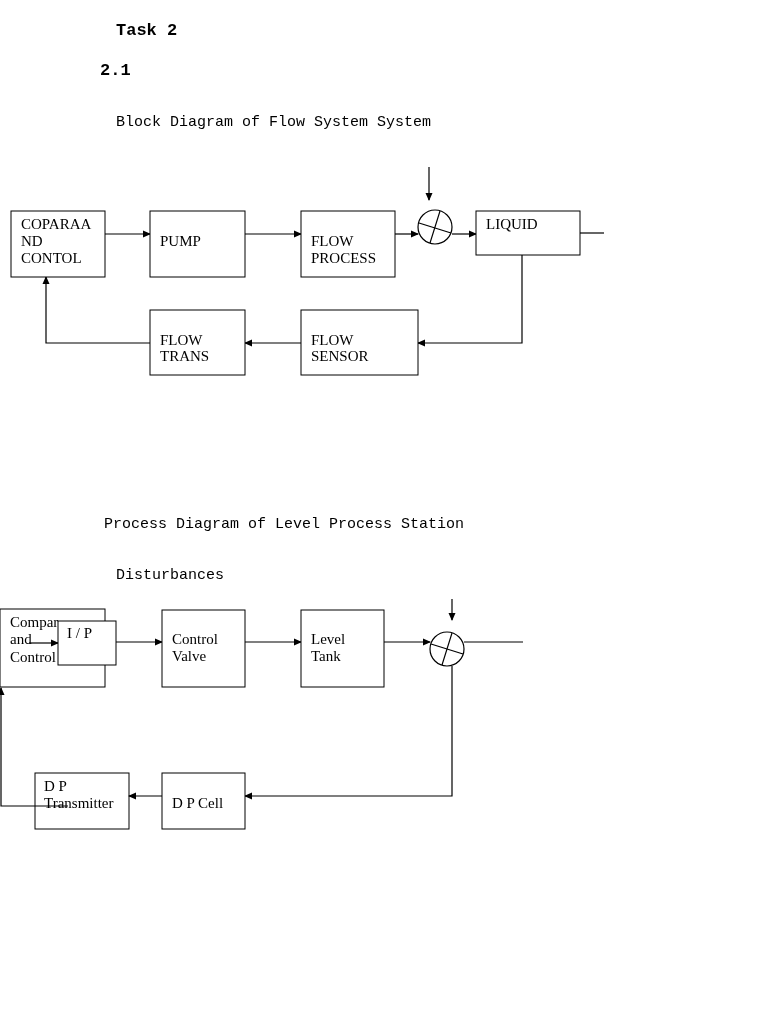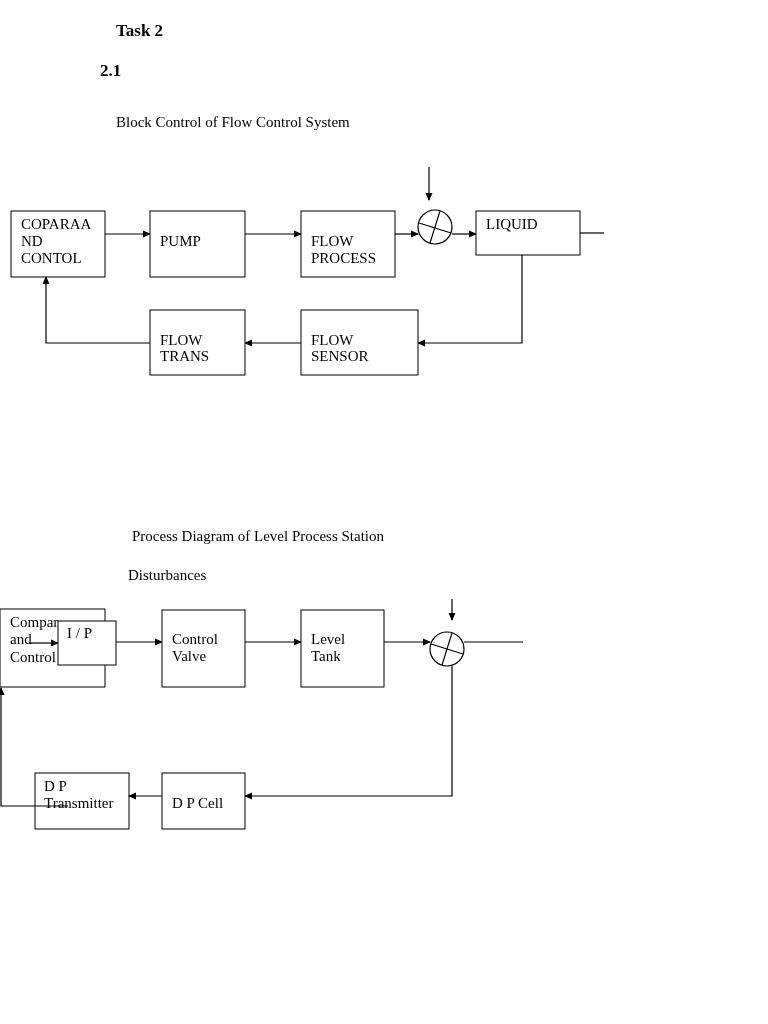--- a/index.html
+++ b/index.html
@@ -1,33 +1,33 @@
 <!DOCTYPE html>
 <html><head>
   <meta charset="utf-8">
   <style>
     html, body { margin: 0; padding: 0; background: #ffffff; }
     body { width: 768px; height: 1024px; position: relative; overflow: hidden;
            font-family: "Liberation Serif", "DejaVu Serif", serif; color: #000; }
-    .txt { position: absolute; white-space: nowrap; }
+    .txt { position: absolute; white-space: nowrap; font-family: Liberation Mono, monospace; }
     .h { font-weight: bold; font-size: 17px; }
     .cap { font-size: 15px; }
     svg { position: absolute; left: 0; top: 0; }
     .box { fill: #fff; stroke: #000; stroke-width: 1; }
     .ln { stroke: #000; stroke-width: 1.2; fill: none; }
     .lbl { font-family: "Liberation Serif", "DejaVu Serif", serif; font-size: 15px; fill: #000; }
   </style>
 </head>
 <body>
 
 <div class="txt h" style="left:116px; top:21px;">Task 2</div>
 <div class="txt h" style="left:100px; top:61px;">2.1</div>
-<div class="txt cap" style="left:116px; top:114px;">Block Control of Flow Control System</div>
-<div class="txt cap" style="left:132px; top:516px;margin-top:12px;">Process Diagram of Level Process Station</div>
-<div class="txt cap" style="left:116px; top:567px;margin-left:12px;">Disturbances</div>
+<div class="txt cap" style="left:116px; top:114px;">Block Diagram of Flow System System</div>
+<div class="txt cap" style="left:104px; top:516px;">Process Diagram of Level Process Station</div>
+<div class="txt cap" style="left:116px; top:567px;">Disturbances</div>
 
 <svg width="768" height="1024" viewBox="0 0 768 1024">
   <defs>
     <marker id="ah" markerWidth="8" markerHeight="8" refX="7" refY="4" orient="auto" markerUnits="userSpaceOnUse">
       <path d="M0,0.5 L8,4 L0,7.5 Z" fill="#000"></path>
     </marker>
   </defs>
 
   <g>
 

